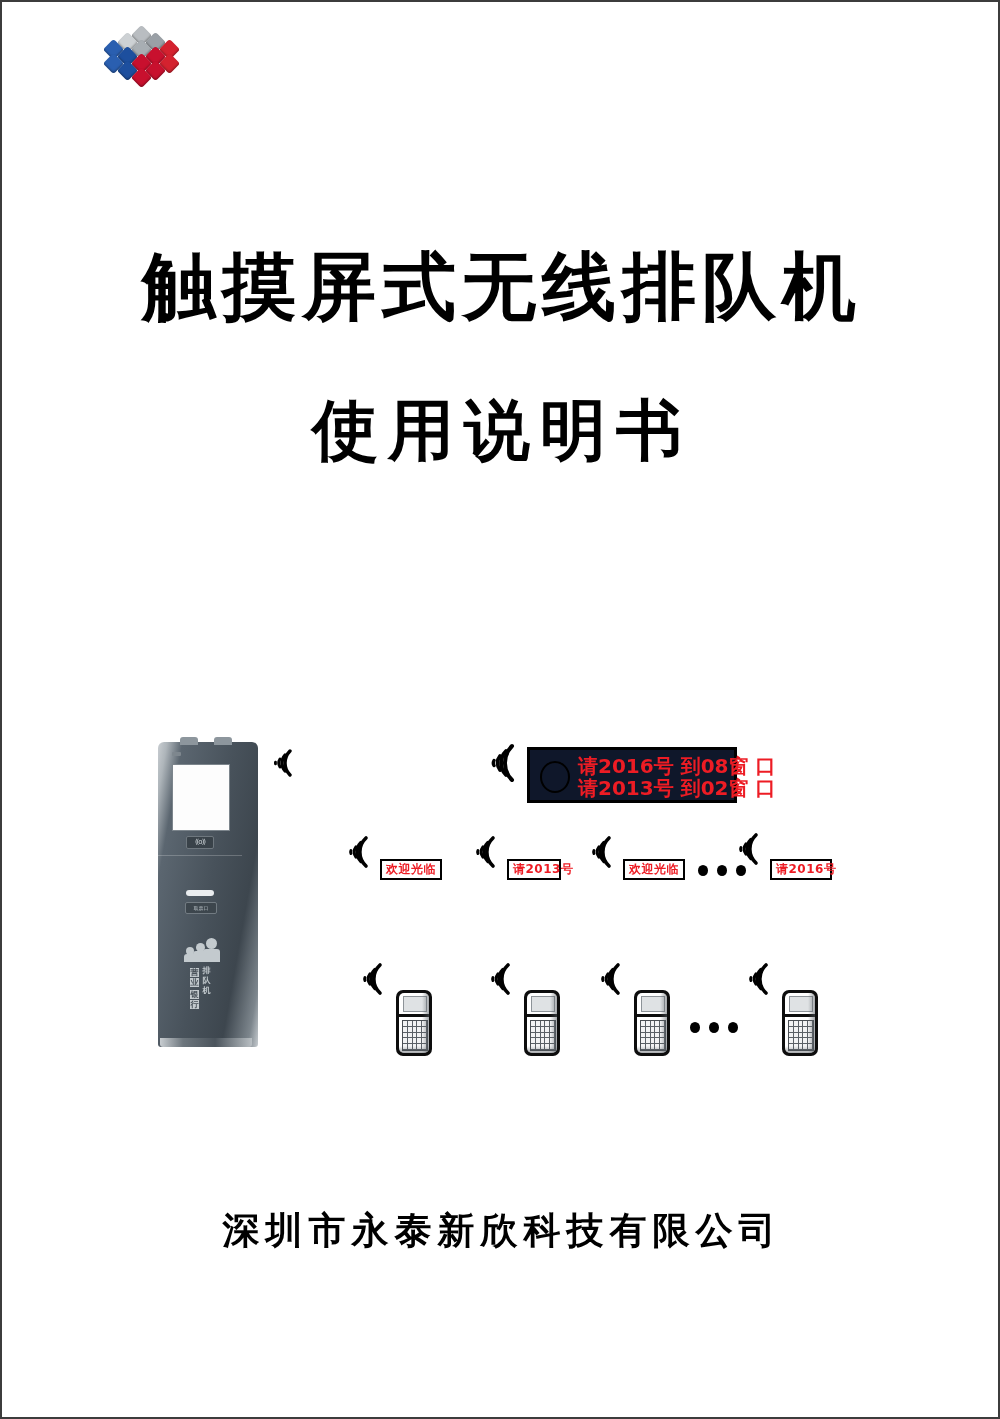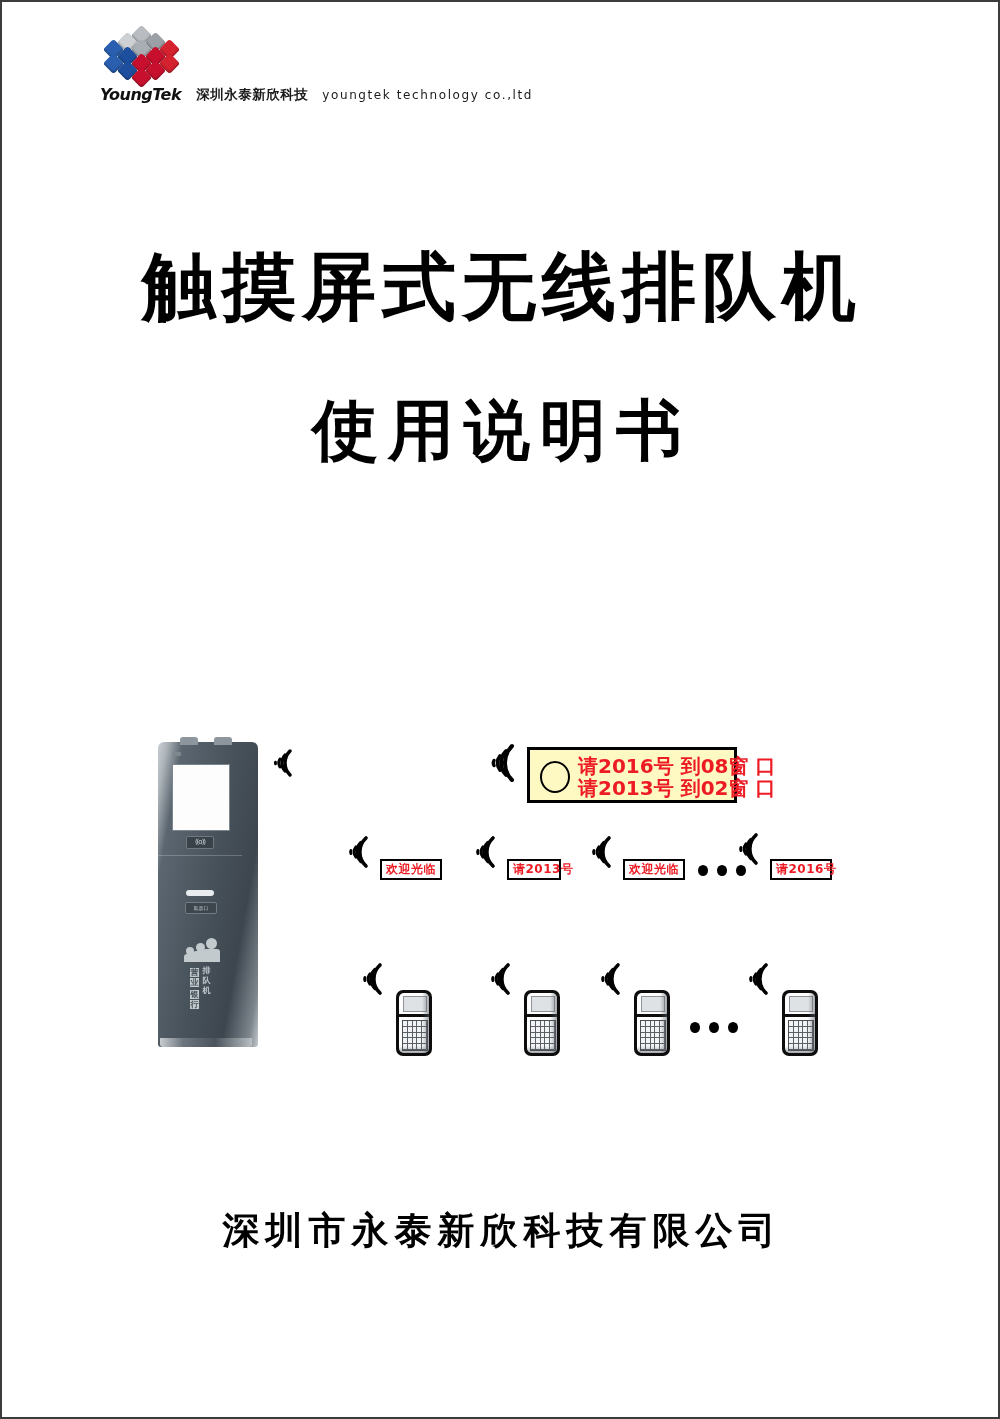--- a/index.html
+++ b/index.html
@@ -272,21 +272,21 @@
   }
   .wifi svg { display: block; overflow: visible; }
 
   
   #main-display {
     position: absolute;
     left: 385px;
     top: 25px;
     width: 210px;
     height: 56px;
-    background: #fef9c3;
+    background: #0f172a;
     border: 3px solid #000000;
     box-sizing: border-box;
   }
   #main-display-indicator {
     position: absolute;
     left: 10px;
     top: 11px;
     width: 30px;
     height: 32px;
     border: 2px solid #000000;
@@ -430,25 +430,20 @@
       <div class="diamond" style="left:16px; top:35px; background:#1d4f9e;"></div>
 
       <div class="diamond" style="left:58px; top:14px; background:#d4222f;"></div>
       <div class="diamond" style="left:44px; top:21px; background:#c8102e;"></div>
       <div class="diamond" style="left:58px; top:28px; background:#d4222f;"></div>
       <div class="diamond" style="left:30px; top:28px; background:#c8102e;"></div>
       <div class="diamond" style="left:44px; top:35px; background:#c8102e;"></div>
       <div class="diamond" style="left:30px; top:42px; background:#c8102e;"></div>
     </div>
 
-    <div id="logo-wordmark-row">
-      <span id="logo-wordmark">YoungTek</span>
-      <span id="brand-cn">深圳永泰新欣科技</span>
-      <span id="brand-en">youngtek technology co.,ltd</span>
-    </div>
   </div>
 
   <div id="title-main">触摸屏式无线排队机</div>
   <div id="title-sub">使用说明书</div>
 
   <div id="diagram">
 
     <div id="kiosk">
       <div id="kiosk-body"></div>
       <div id="kiosk-top-nub-l"></div>

